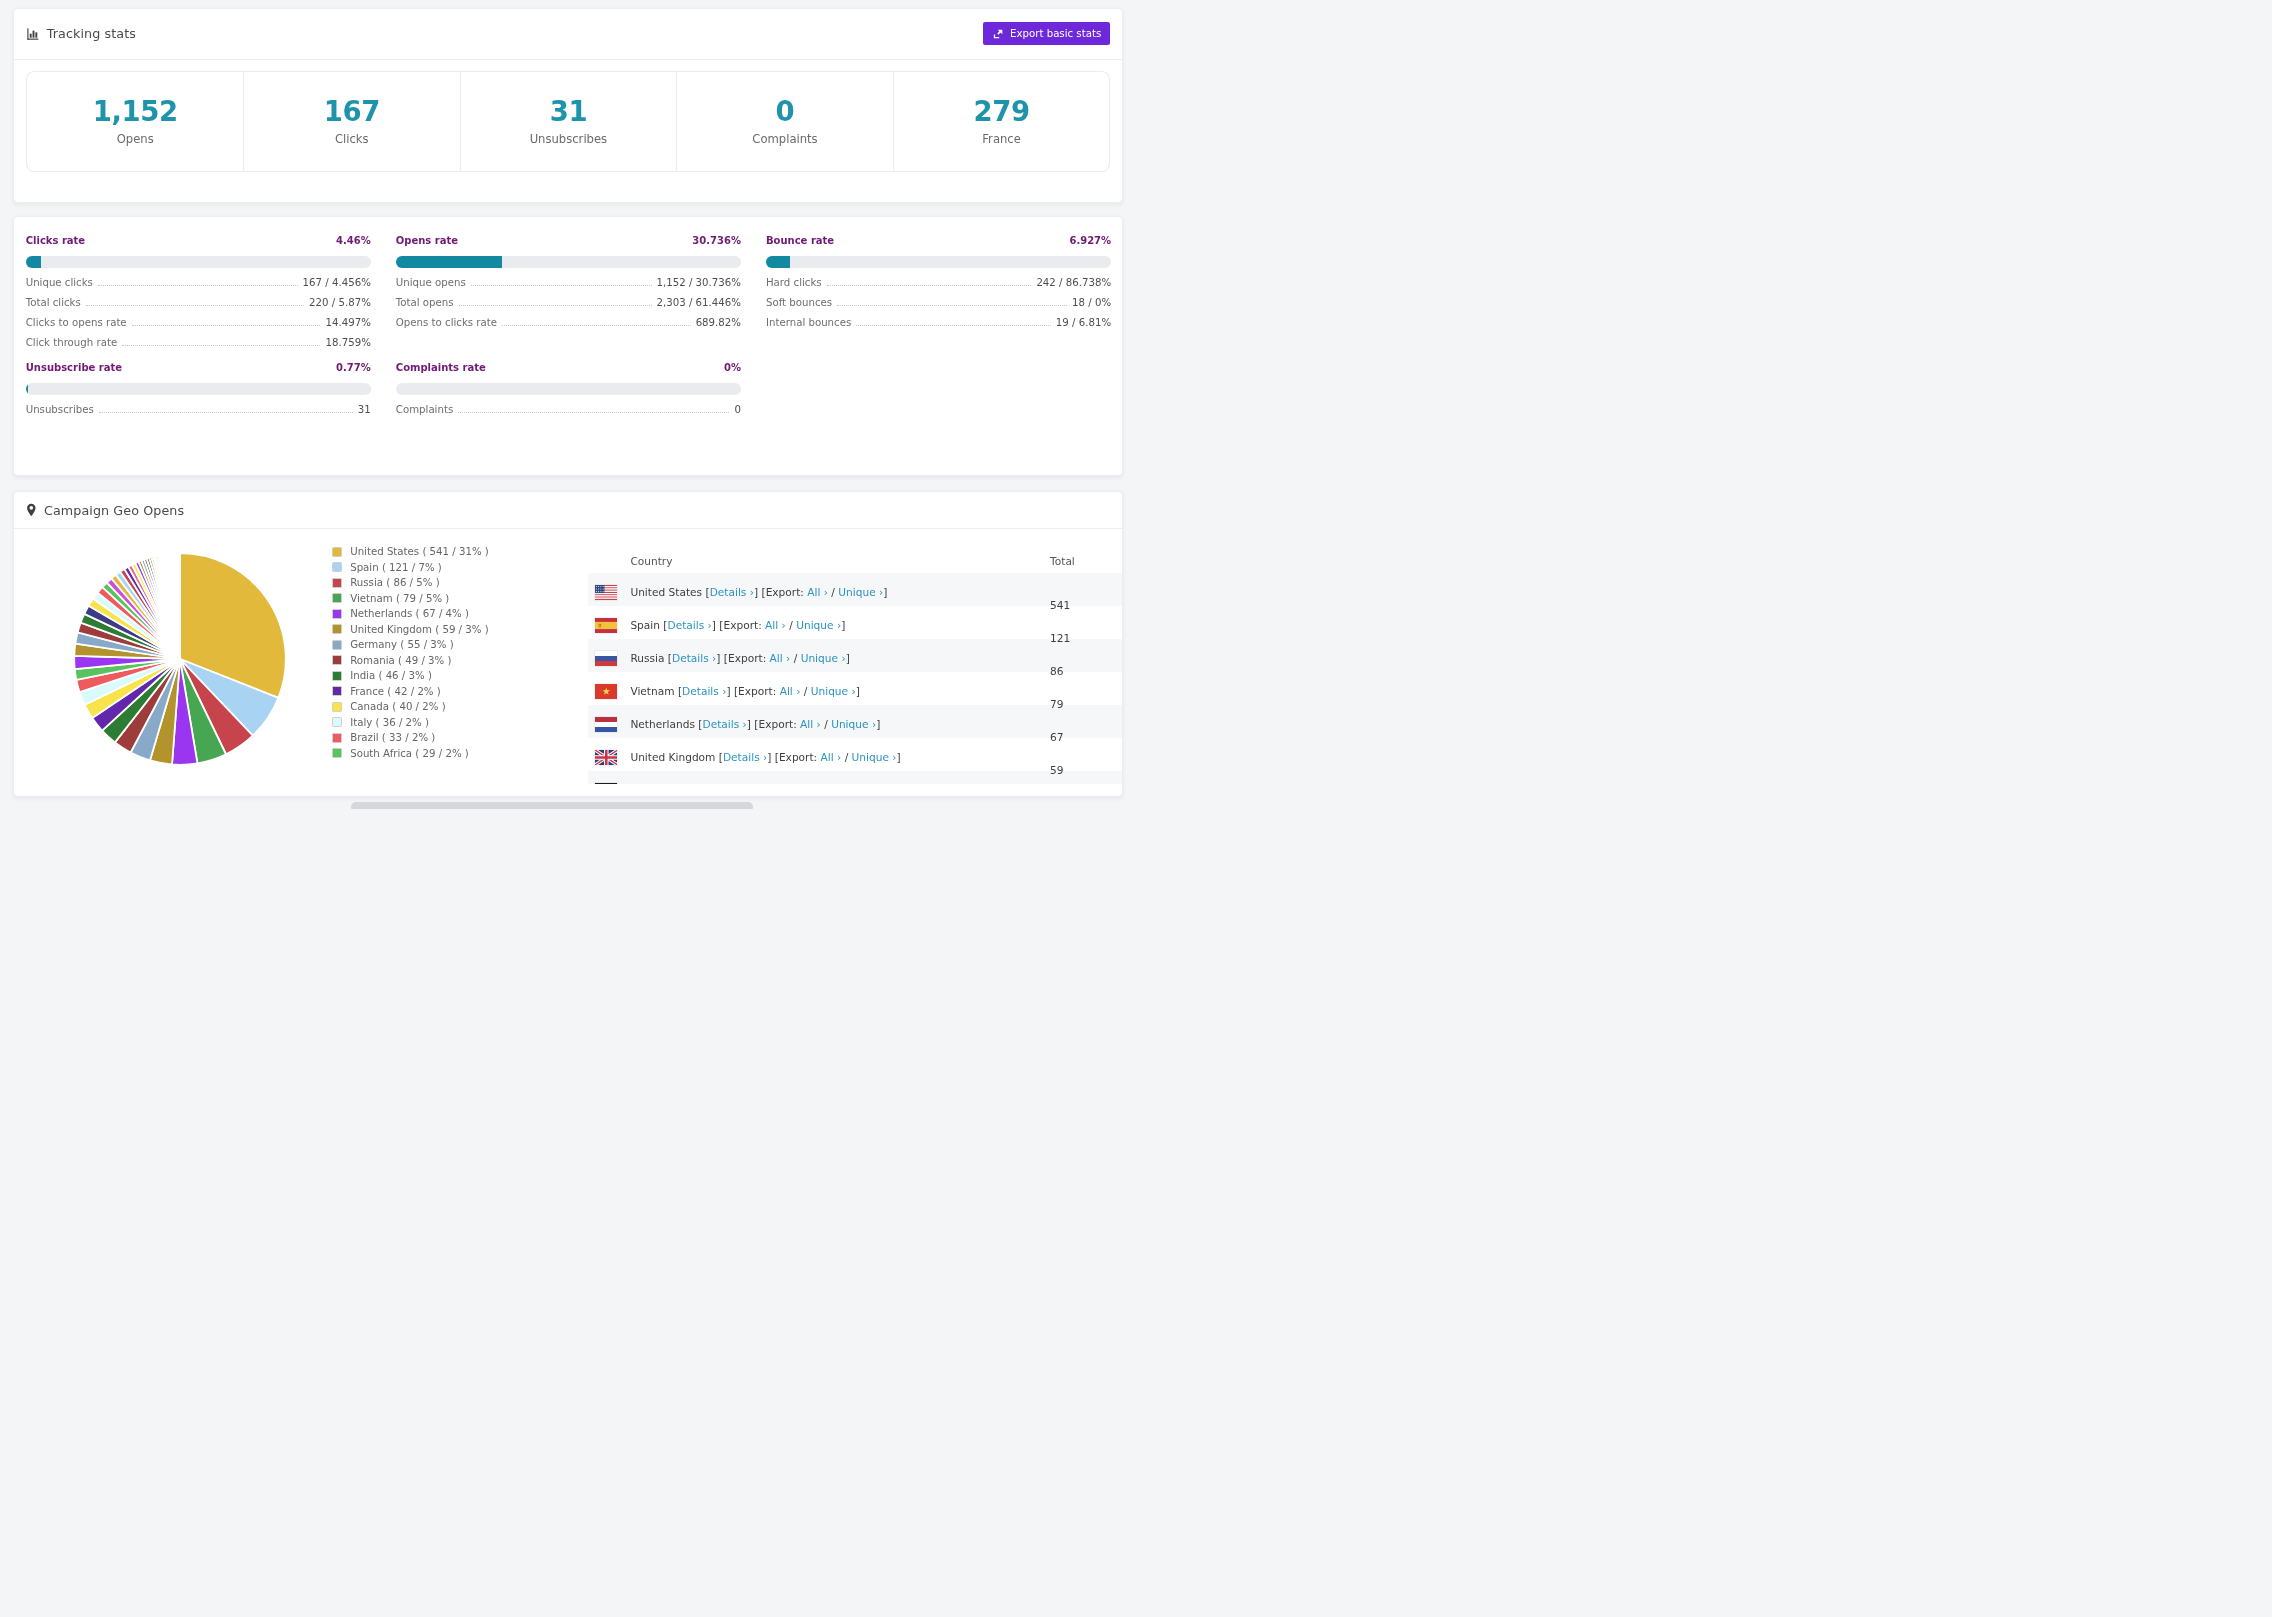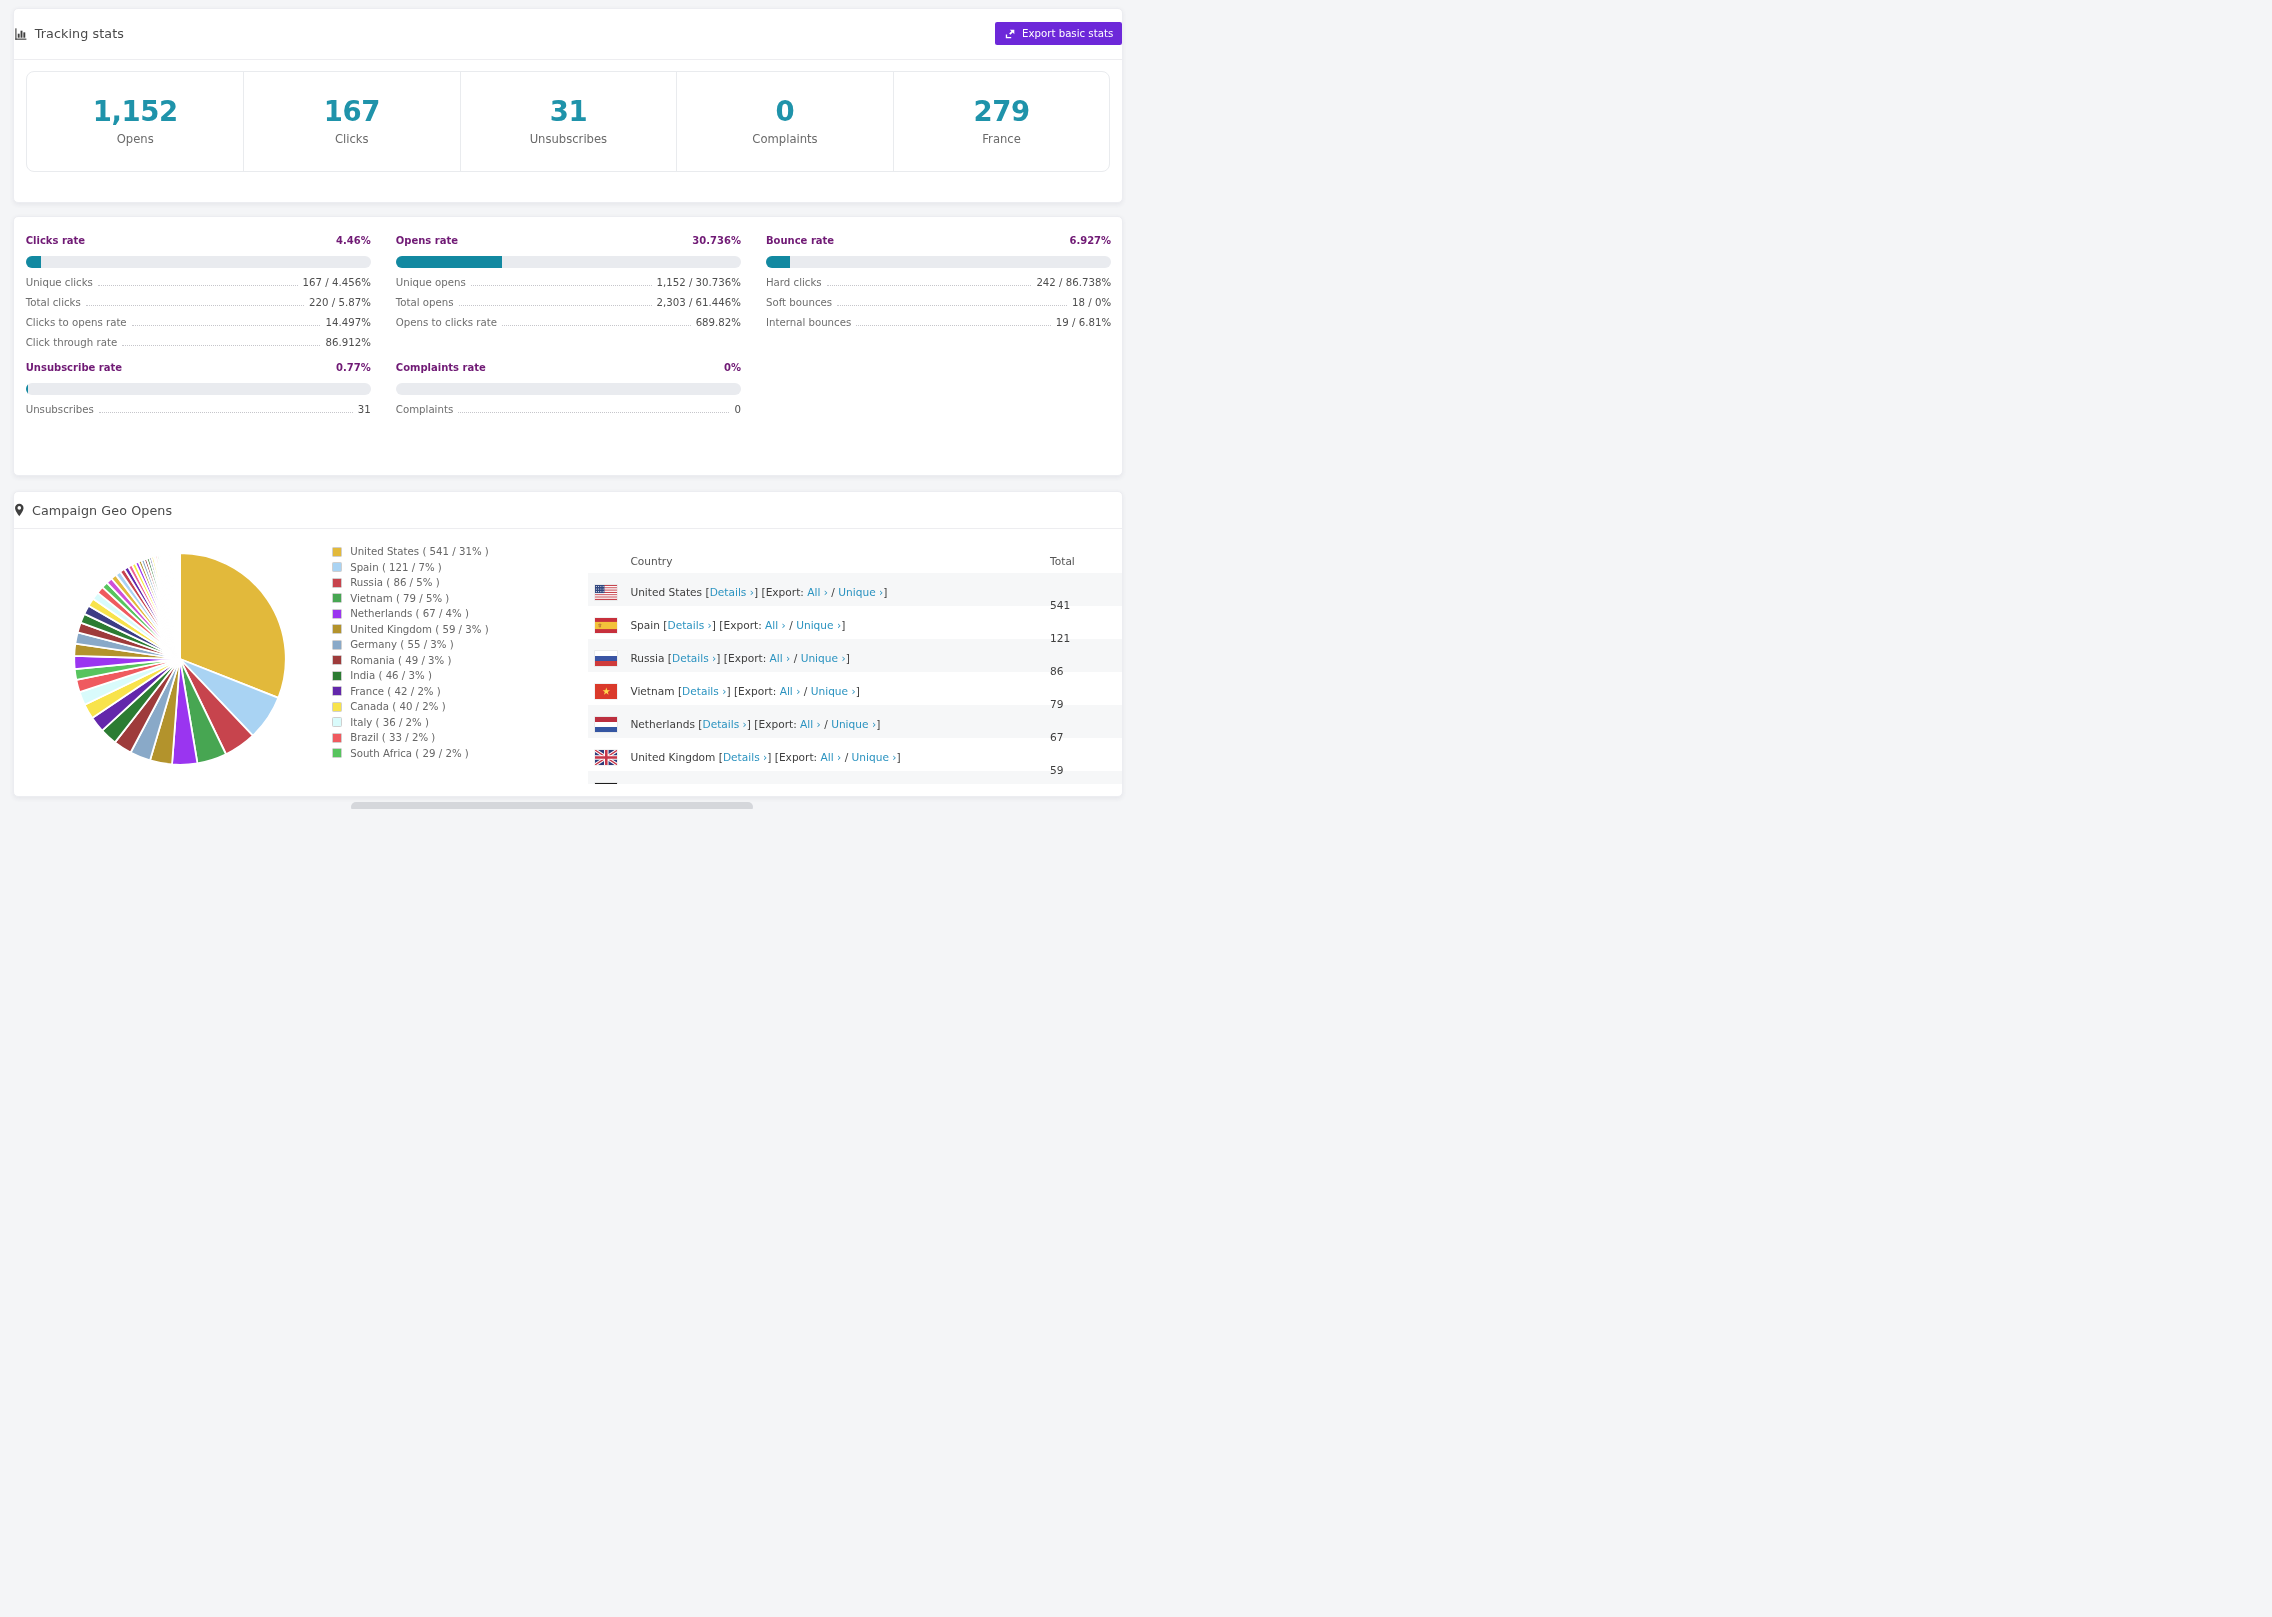--- a/index.html
+++ b/index.html
@@ -26,21 +26,21 @@
     position:absolute;left:13.4px;width:1110px;
     background:#fff;border:0.7px solid var(--border);border-radius:5px;
     box-shadow:0 1.4px 4.2px rgba(50,60,80,.07);
   }
   .card-tracking{top:7.8px;height:195px;}
   .card-rates{top:216px;height:260px;}
   .card-geo{top:491px;height:306px;overflow:hidden;}
 
   .card-header{
     display:flex;align-items:center;
-    padding:0 0;height:51px;
+    padding:0 12px;height:51px;
     border-bottom:0.7px solid #ededf0;
   }
   .geo-header{height:37px;}
   .card-title{font-size:12.7px;font-weight:500;color:#4a4a4a;letter-spacing:0.1px;}
   .icon-wrap{display:inline-flex;margin-right:7px;color:#3f3f3f;}
 
   .export-btn{
     margin-left:auto;height:23px;padding:0 9.2px;
     display:inline-flex;align-items:center;gap:5.6px;
     background:#6d28d9;color:#fff;border:none;border-radius:2.1px;
@@ -170,21 +170,21 @@
               <span class="val">220 / 5.87%</span>
             </div>
             <div class="rate-row">
               <span>Clicks to opens rate</span>
               <span class="leader"></span>
               <span class="val">14.497%</span>
             </div>
             <div class="rate-row">
               <span>Click through rate</span>
               <span class="leader"></span>
-              <span class="val">86.912%</span>
+              <span class="val">18.759%</span>
             </div>
           </div>
         </div>
         <div class="rate-block">
           <div class="rate-title-row">
             <span class="rate-title">Opens rate</span>
             <span class="rate-value">30.736%</span>
           </div>
           <div class="bar-track">
             <div class="bar-fill" style="width: 30.736%; min-width: 2.8px;"></div>

